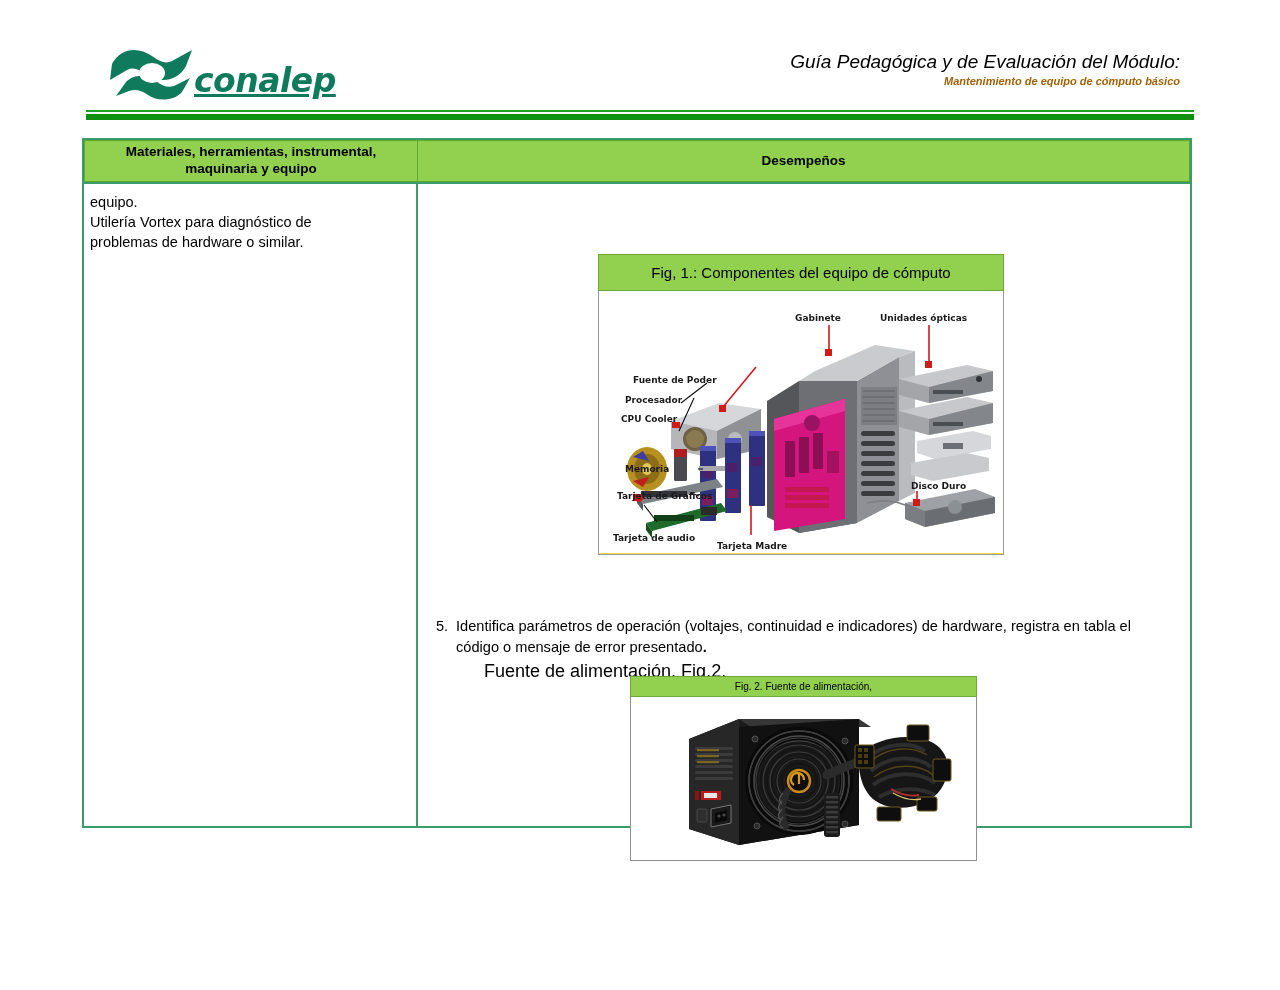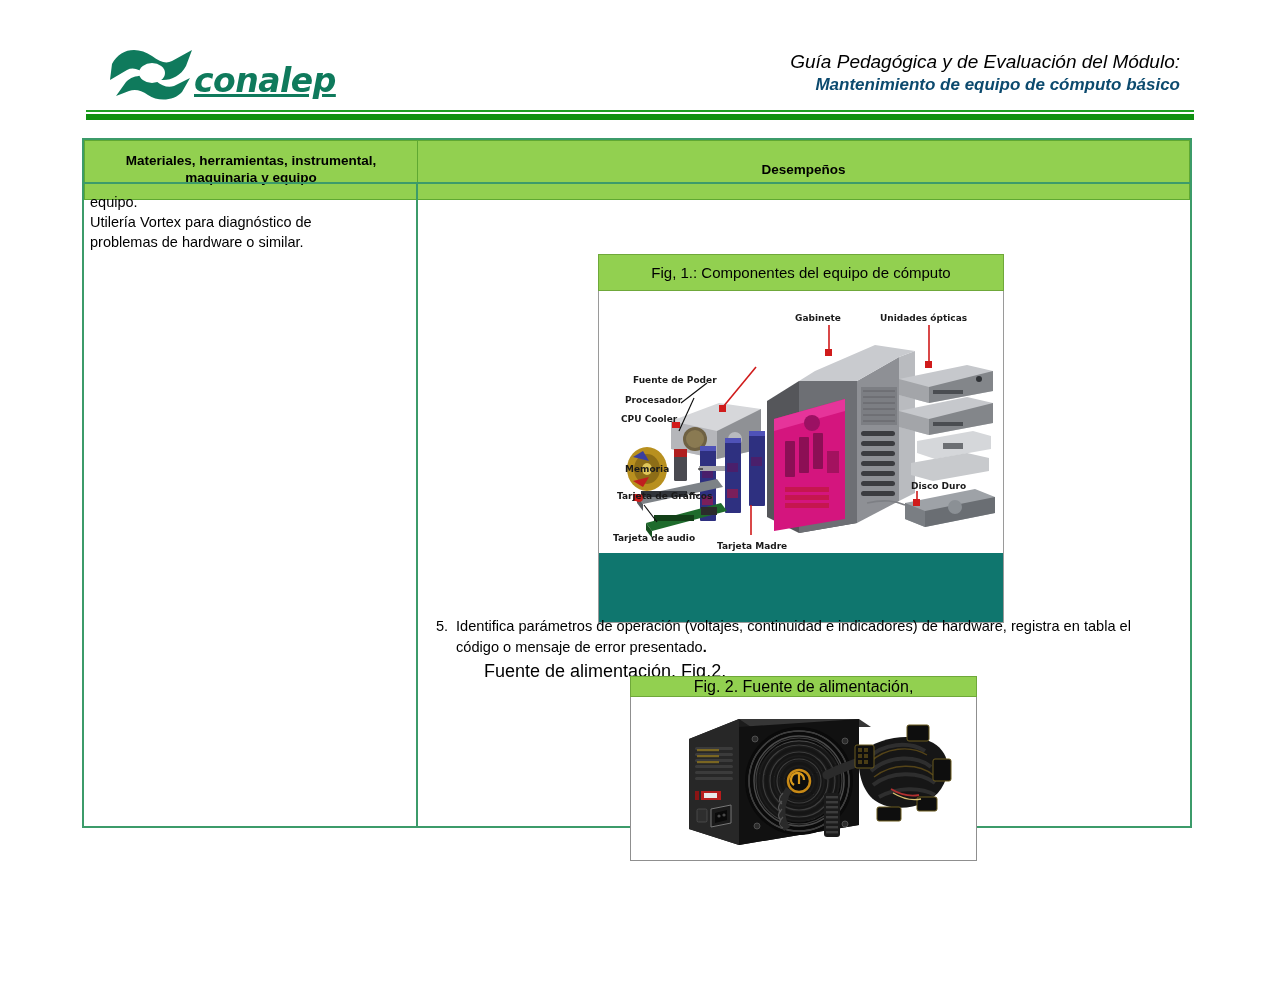--- a/index.html
+++ b/index.html
@@ -45,24 +45,24 @@
     right: 100px; top: 49px;
     text-align: right;
     line-height: 1.32;
   }
   #header-title-line1 {
     font-size: 19px;
     font-style: italic;
     color: #000;
   }
   #header-title-line2 {
-    font-size: 17px;
+    font-size: 11px;
     font-style: italic;
     font-weight: bold;
-    color: #0c4a6e;
+    color: #a16207;
   }
   #header-rule-thin {
     position: absolute;
     left: 86px; top: 110px;
     width: 1108px; height: 2px;
     background: #1E9E22;
   }
   #header-rule-thick {
     position: absolute;
     left: 86px; top: 114px;
@@ -77,21 +77,21 @@
     width: 1110px;
     height: 690px;
     border: 2px solid #3C9B6A;
     box-sizing: border-box;
     background: #ffffff;
   }
   .thead-row {
     position: absolute;
     left: 0; top: 0;
     width: 100%;
-    height: 60px;
+    height: 42px;
     display: flex;
   }
   .th {
     background: #92D050;
     display: flex;
     align-items: center;
     justify-content: center;
     text-align: center;
     font-size: 13.5px;
     font-weight: bold;
@@ -141,22 +141,22 @@
     display: flex;
     align-items: center;
     justify-content: center;
     font-size: 15px;
     color: #000;
   }
   #fig1-body {
     border: 1px solid #9a9a9a;
     border-top: none;
     box-sizing: border-box;
-    height: 332px;
-    background: #0f766e;
+    height: 264px;
+    background: #fde047;
     position: relative;
     overflow: hidden;
   }
   #fig1-svg { position: absolute; left: 0; top: 0; }
 
   
   #bold-heading {
     position: absolute;
     left: 36px; top: 405px;
     width: 710px;
@@ -189,21 +189,21 @@
     width: 347px;
   }
   #fig2-caption {
     background: #92D050;
     border: 1px solid #6FA83A;
     box-sizing: border-box;
     height: 21px;
     display: flex;
     align-items: center;
     justify-content: center;
-    font-size: 16px;
+    font-size: 10px;
     color: #000;
   }
   #fig2-body {
     border: 1px solid #8f8f8f;
     border-top: none;
     box-sizing: border-box;
     height: 164px;
     background: #fff;
     position: relative;
     overflow: hidden;

